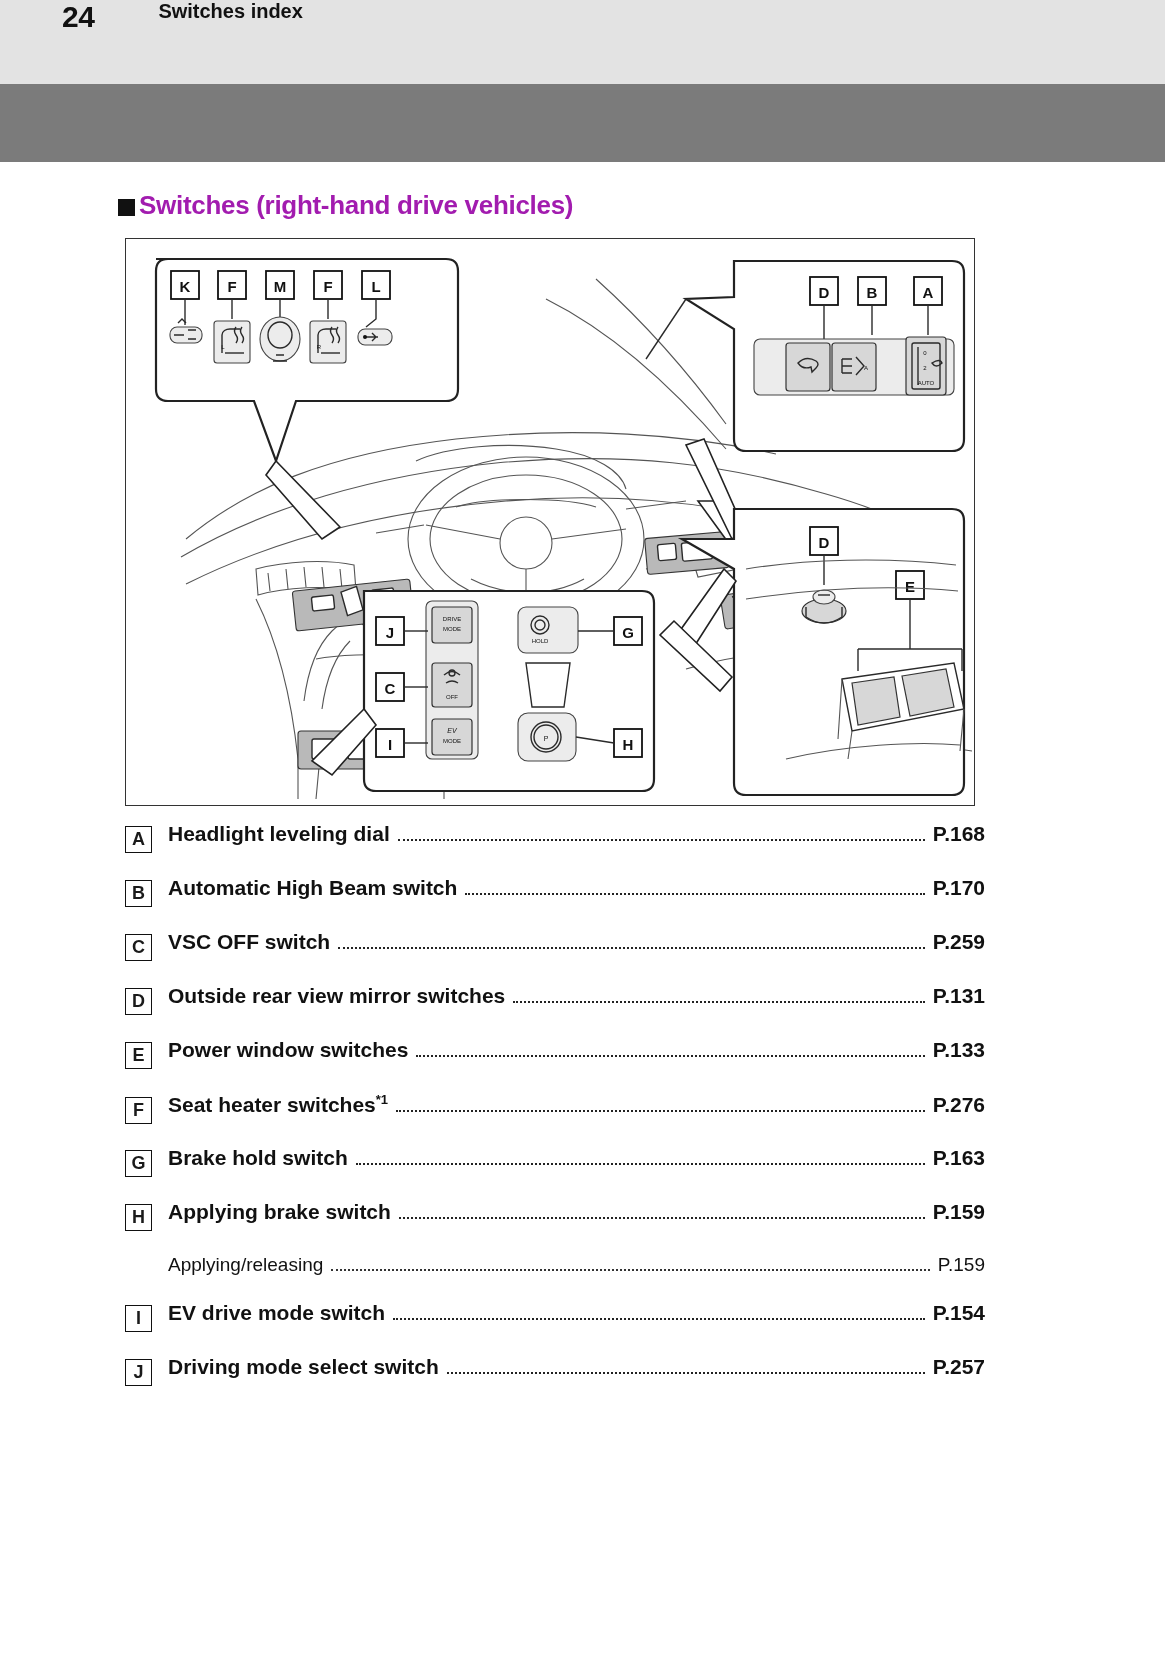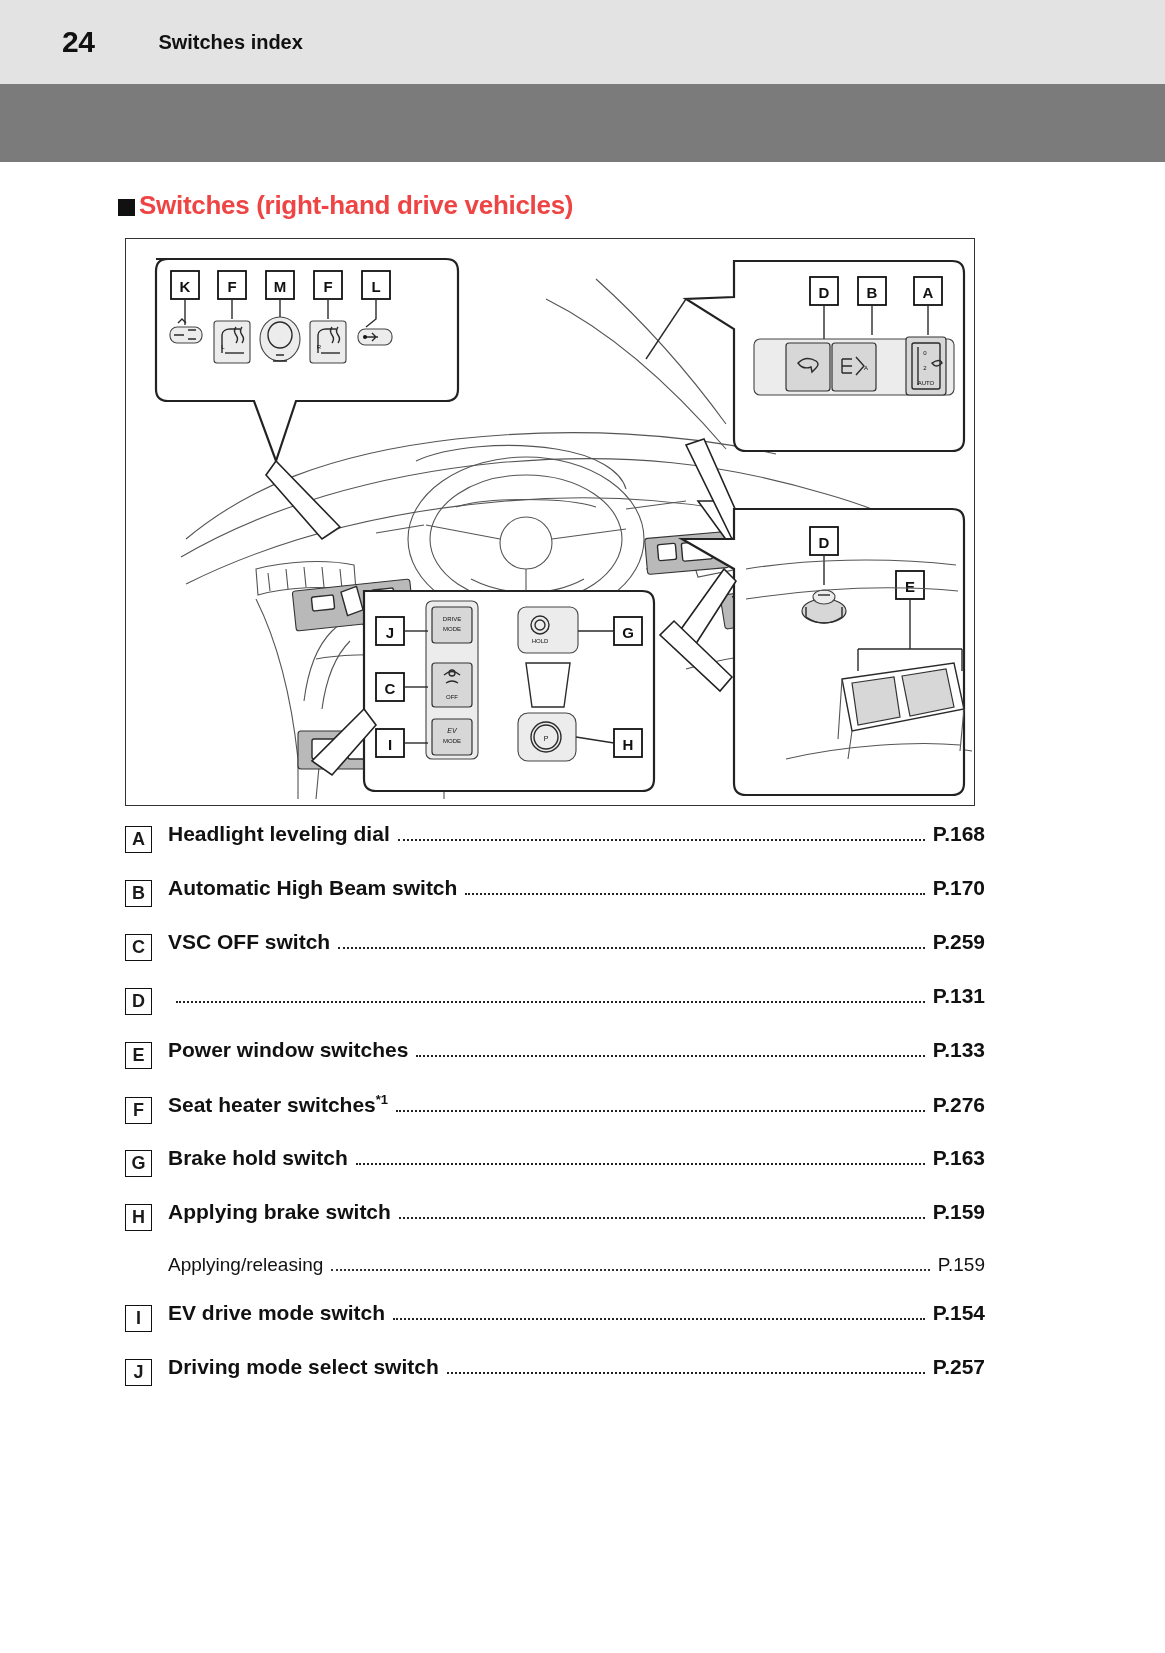--- a/index.html
+++ b/index.html
@@ -12,21 +12,21 @@
     color: #1a1a1a;
     position: relative;
     overflow: hidden;
   }
 
   
   .page-header {
     height: 84px;
     background: #e3e3e3;
     display: flex;
-    align-items: center;
+    align-items: flex-start;
     padding-left: 62px;
   }
   .page-number {
     font-size: 30px;
     font-weight: bold;
     letter-spacing: -0.5px;
     color: #111;
   }
   .header-title {
     font-size: 20px;
@@ -48,21 +48,21 @@
   .section-square {
     width: 17px;
     height: 17px;
     background: #111;
     margin-right: 4px;
     margin-top: 4px;
   }
   .section-title {
     font-size: 26px;
     font-weight: bold;
-    color: #ef4444;
+    color: #a21caf;
     letter-spacing: -0.3px;
   }
 
   
   .figure-box {
     position: absolute;
     left: 125px;
     top: 238px;
     width: 850px;
     height: 568px;
@@ -454,20 +454,21 @@
 
   <div class="index-row">
     <span class="tag-box">C</span>
     <span class="entry-label">VSC OFF switch</span>
     <span class="dots"></span>
     <span class="entry-page">P.259</span>
   </div>
 
   <div class="index-row">
     <span class="tag-box">D</span>
+    <span class="entry-label">Outside rear view mirror switches</span>
     <span class="dots"></span>
     <span class="entry-page">P.131</span>
   </div>
 
   <div class="index-row">
     <span class="tag-box">E</span>
     <span class="entry-label">Power window switches</span>
     <span class="dots"></span>
     <span class="entry-page">P.133</span>
   </div>

